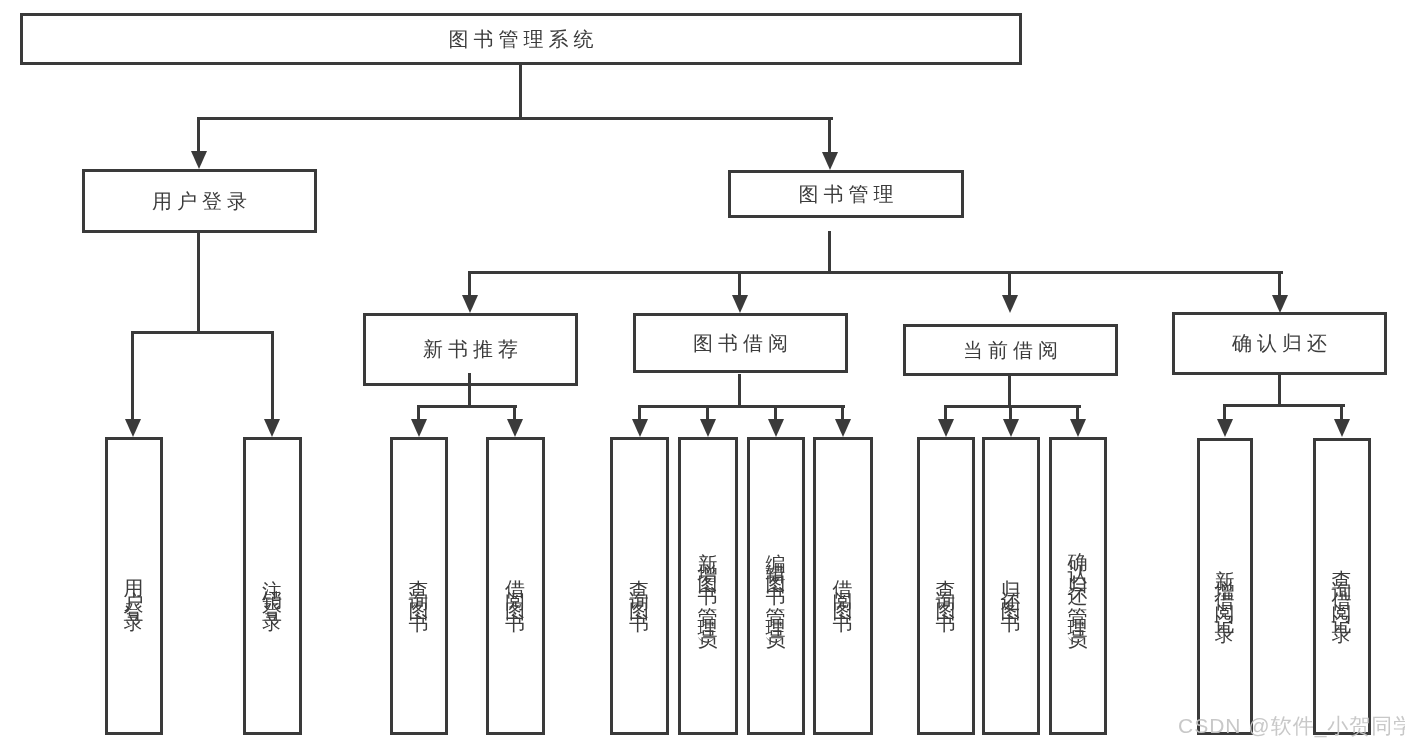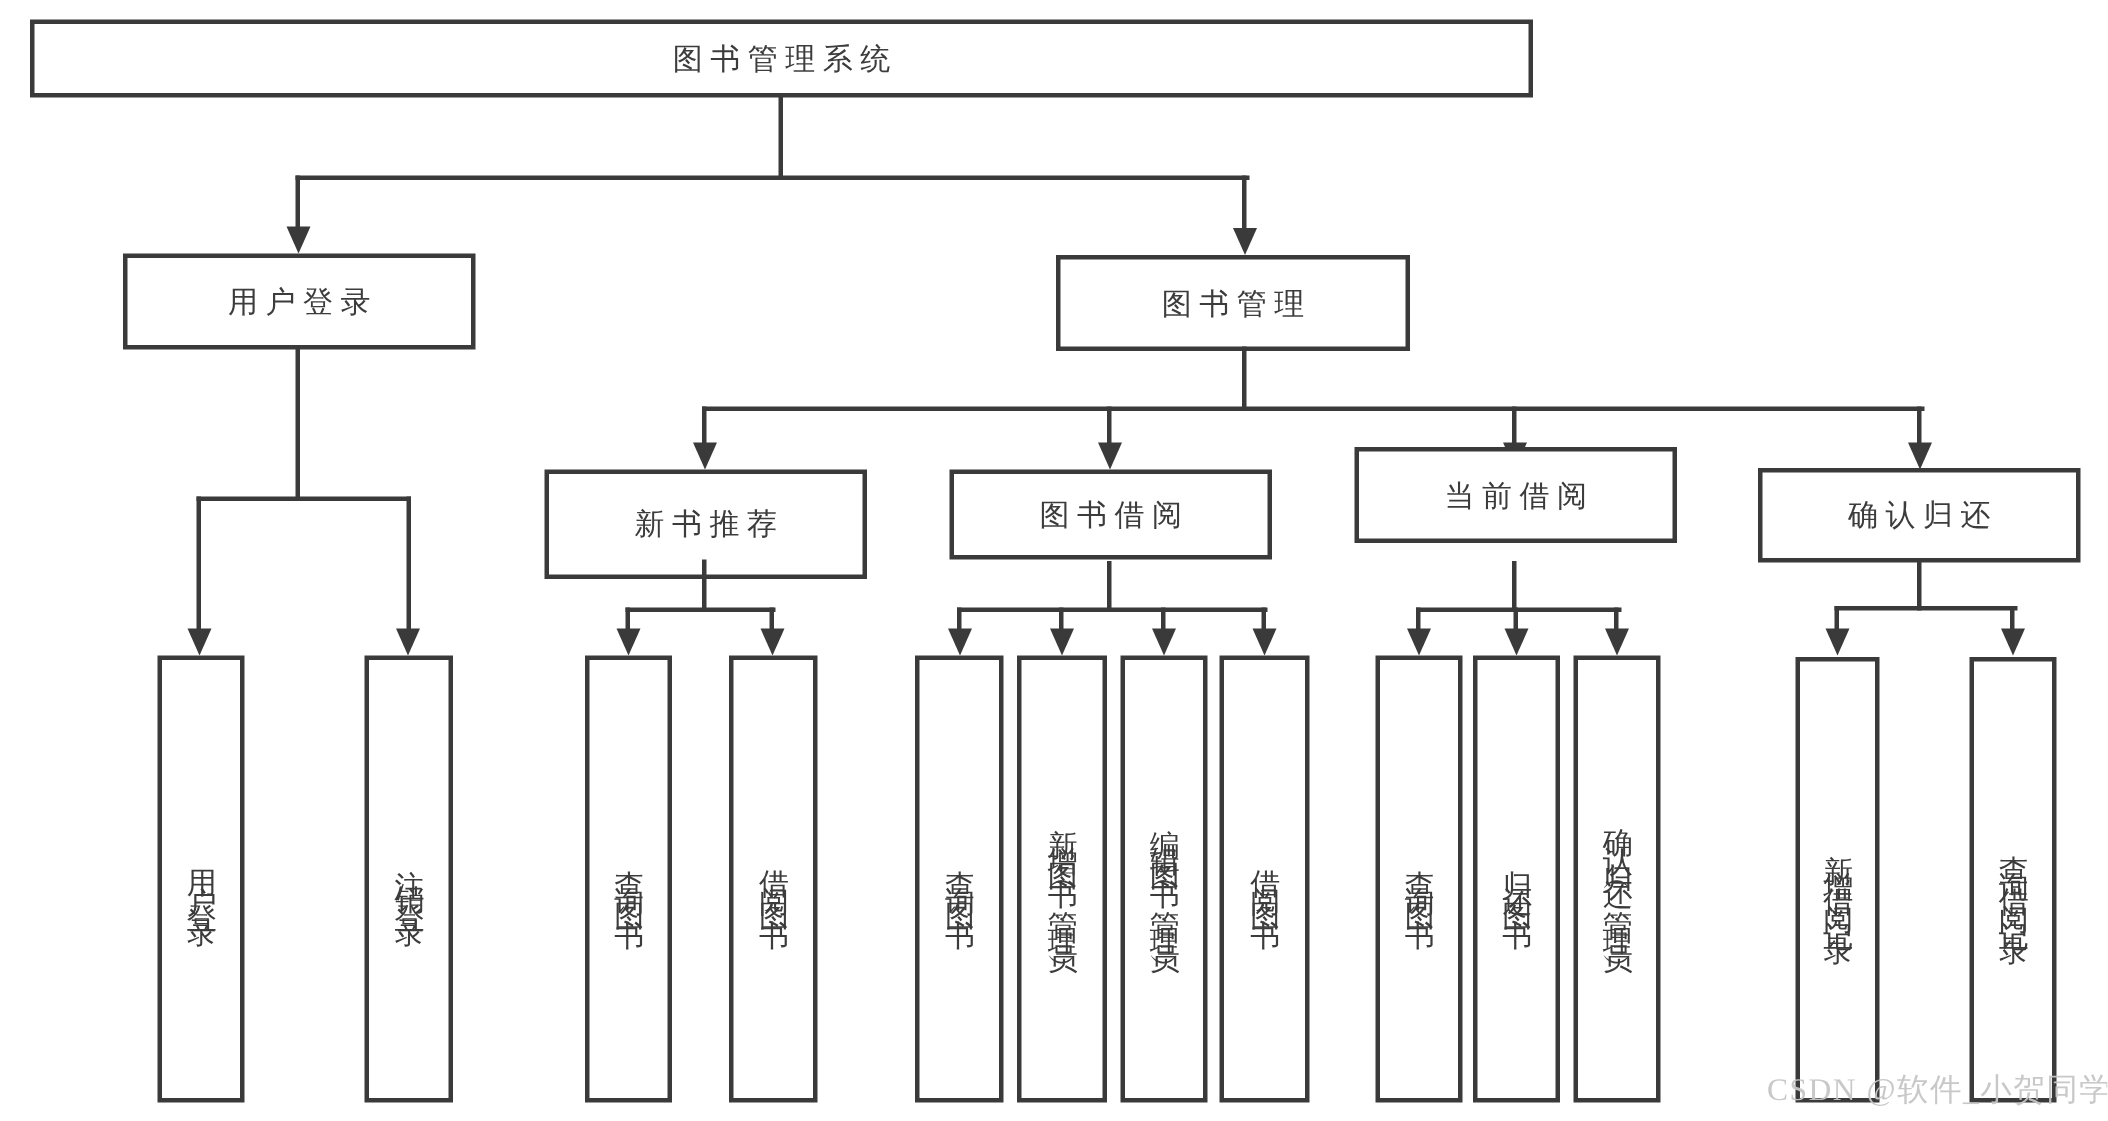--- a/index.html
+++ b/index.html
@@ -1,20 +1,20 @@
 <!DOCTYPE html>
 <html><head>
 <meta charset="utf-8">
 <style>
   html,body{margin:0;padding:0;background:#ffffff;}
   .canvas{
     position:relative;
     width:1405px;height:747px;
     background:var(--bg,#ffffff);
-    font-family:Liberation Serif, serif;
+    font-family:Liberation Sans, sans-serif;
     overflow:hidden;
   }
   .box{
     position:absolute;
     box-sizing:border-box;
     border:3px solid var(--line,#3a3a3a);
     background:#ffffff;
     display:flex;align-items:center;justify-content:center;
     color:var(--text,#3c3c3c);
     font-size:20px;
@@ -54,21 +54,21 @@
   <div class="box hbox" style="left:20px;top:13px;width:1002px;height:52px">图书管理系统</div>
 
   <div class="vline" style="left:519px;top:62px;height:58px"></div>
   <div class="hline" style="left:197px;top:117px;width:636px"></div>
   <div class="vline" style="left:197px;top:117px;height:36px"></div>
   <div class="arrow" style="left:191px;top:151px"></div>
   <div class="vline" style="left:828px;top:117px;height:37px"></div>
   <div class="arrow" style="left:822px;top:152px"></div>
 
   <div class="box hbox" style="left:82px;top:169px;width:235px;height:64px">用户登录</div>
-  <div class="box hbox" style="left:704px;top:170px;width:236px;height:64px">图书管理</div>
+  <div class="box hbox" style="left:728px;top:170px;width:236px;height:48px">图书管理</div>
 
   <div class="vline" style="left:197px;top:230px;height:104px"></div>
   <div class="hline" style="left:131px;top:331px;width:143px"></div>
   <div class="vline" style="left:131px;top:331px;height:90px"></div>
   <div class="arrow" style="left:125px;top:419px"></div>
   <div class="vline" style="left:271px;top:331px;height:90px"></div>
   <div class="arrow" style="left:264px;top:419px"></div>
 
   <div class="vline" style="left:828px;top:231px;height:43px"></div>
   <div class="hline" style="left:468px;top:271px;width:815px"></div>
@@ -76,21 +76,21 @@
   <div class="arrow" style="left:462px;top:295px"></div>
   <div class="vline" style="left:738px;top:271px;height:26px"></div>
   <div class="arrow" style="left:732px;top:295px"></div>
   <div class="vline" style="left:1008px;top:271px;height:26px"></div>
   <div class="arrow" style="left:1002px;top:295px"></div>
   <div class="vline" style="left:1278px;top:271px;height:26px"></div>
   <div class="arrow" style="left:1272px;top:295px"></div>
 
   <div class="box hbox" style="left:363px;top:313px;width:215px;height:73px">新书推荐</div>
   <div class="box hbox" style="left:633px;top:313px;width:215px;height:60px">图书借阅</div>
-  <div class="box hbox" style="left:903px;top:298px;width:215px;height:64px">当前借阅</div>
+  <div class="box hbox" style="left:903px;top:324px;width:215px;height:52px">当前借阅</div>
   <div class="box hbox" style="left:1172px;top:312px;width:215px;height:63px">确认归还</div>
 
   <div class="vline" style="left:468px;top:373px;height:35px"></div>
   <div class="hline" style="left:417px;top:405px;width:100px"></div>
   <div class="vline" style="left:417px;top:405px;height:16px"></div>
   <div class="arrow" style="left:411px;top:419px"></div>
   <div class="vline" style="left:513px;top:405px;height:16px"></div>
   <div class="arrow" style="left:507px;top:419px"></div>
 
   <div class="vline" style="left:738px;top:374px;height:34px"></div>

